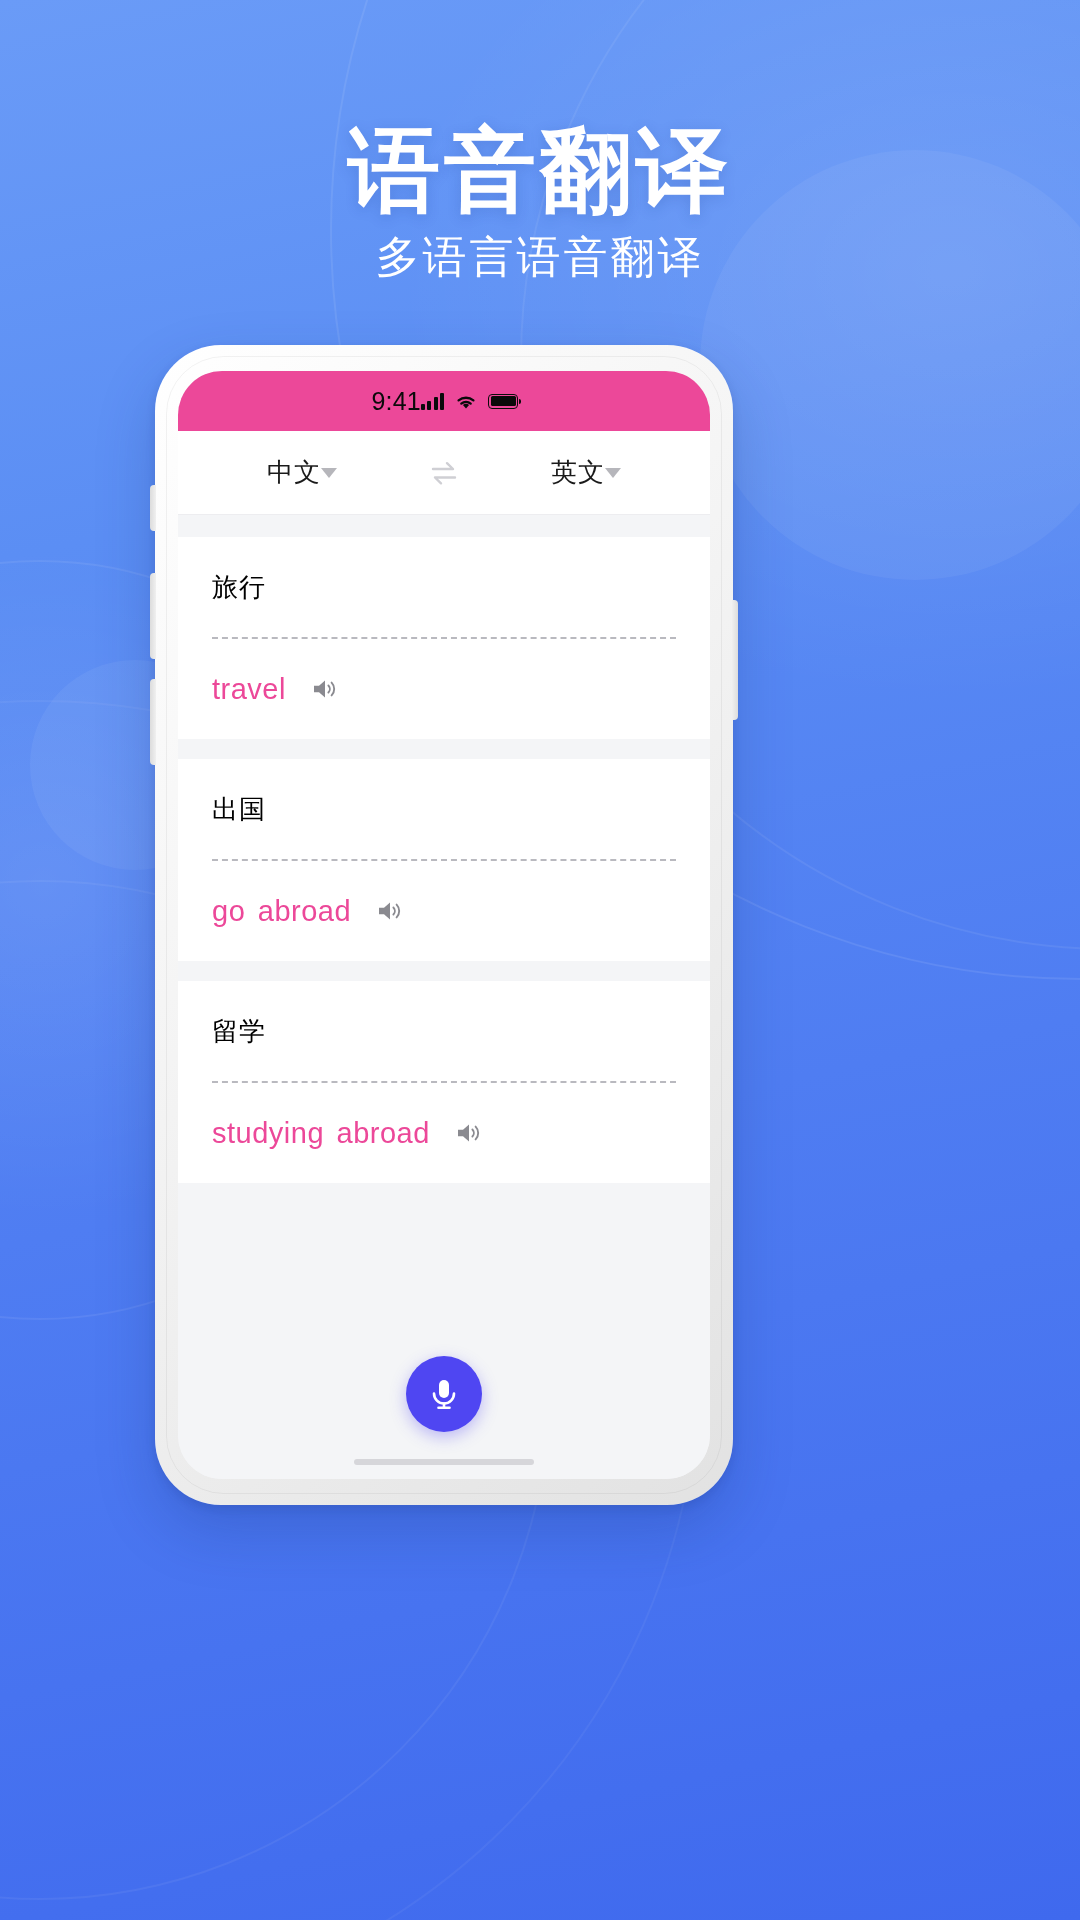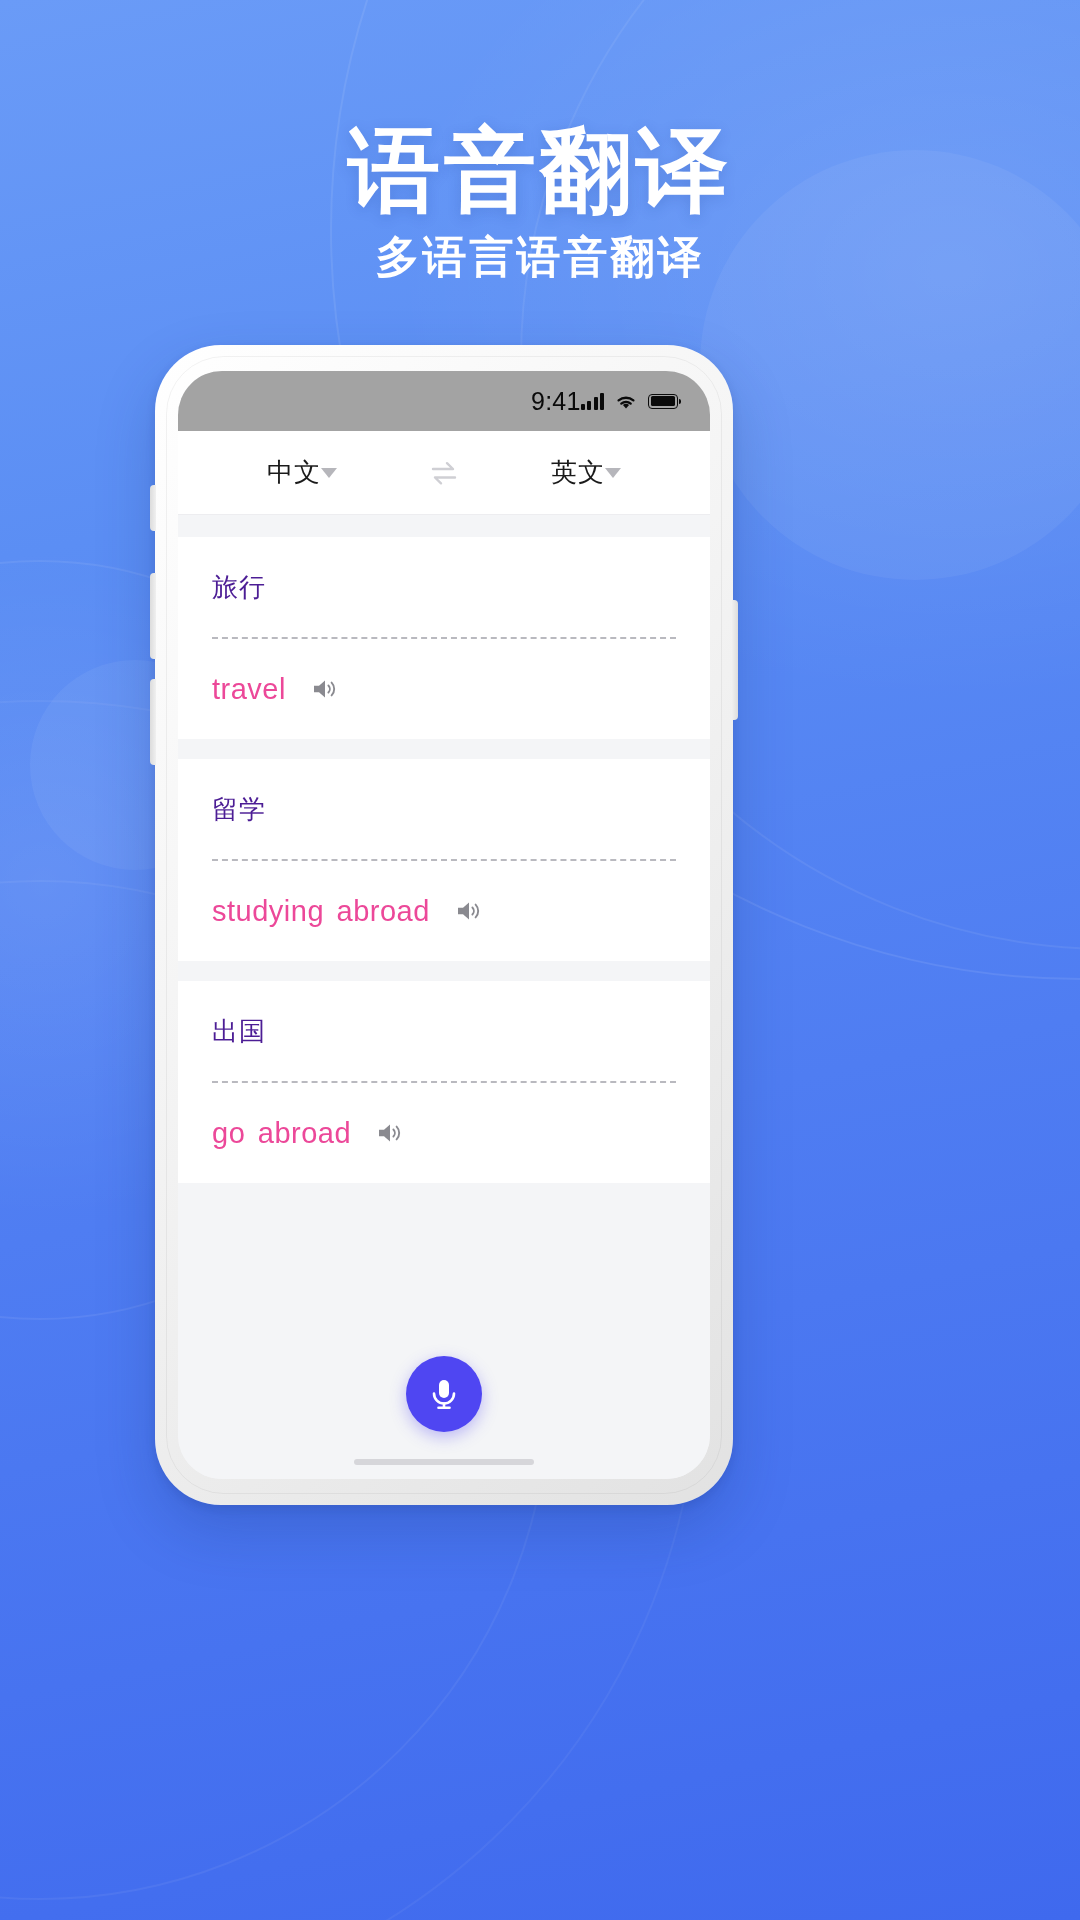--- a/index.html
+++ b/index.html
@@ -58,21 +58,21 @@
     text-shadow: 0 3px 14px rgba(20,50,140,0.18);
     margin-top: 32px;
   }
   .subhead {
     position: absolute;
     top: 228px;
     left: 0; right: 0;
     text-align: center;
     color: #ffffff;
     font-size: 44px;
-    font-weight: bold;
+    font-weight: normal;
     letter-spacing: 3px;
   }
 
   
   .phone {
     position: absolute;
     left: 155px;
     top: 345px;
     width: 578px;
     height: 1160px;
@@ -116,24 +116,24 @@
     background: #f4f5f7;
     border-radius: 44px;
     overflow: hidden;
     display: flex;
     flex-direction: column;
   }
 
   
   .statusbar {
     height: 60px;
-    background: #a3a3a3;
-    display: flex;
-    align-items: center;
-    justify-content: flex-end;
+    background: #ec4899;
+    display: flex;
+    align-items: center;
+    justify-content: center;
     padding: 0 32px 0 34px;
     flex: 0 0 auto;
   }
   .status-time {
     font-size: 25px;
     font-weight: normal;
     color: #0a0a0a;
     letter-spacing: 0.2px;
   }
   .status-icons {
@@ -220,21 +220,21 @@
   .card {
     background: #ffffff;
     margin-bottom: 20px;
     padding: 0 34px;
   }
   .card-src {
     height: 100px;
     display: flex;
     align-items: center;
     font-size: 26px;
-    color: #4c1d95;
+    color: #000000;
     letter-spacing: 1px;
   }
   .dashed {
     height: 0;
     border-top: 2px dashed #b9b9bf;
   }
   .card-dst {
     height: 100px;
     display: flex;
     align-items: center;
@@ -349,45 +349,45 @@
           <span class="dst-text">travel</span>
           <svg class="speaker" width="28" height="24" viewBox="0 0 28 24">
             <path d="M2 8.8 H7 L13 3.4 V20.6 L7 15.2 H2 Z" fill="#8a8a90"></path>
             <path d="M16.4 8.5 a5 5 0 0 1 0 7" stroke="#8a8a90" stroke-width="1.9" fill="none" stroke-linecap="round"></path>
             <path d="M19.6 5.6 a9.2 9.2 0 0 1 0 12.8" stroke="#8a8a90" stroke-width="1.9" fill="none" stroke-linecap="round"></path>
           </svg>
         </div>
       </div>
 
       <div class="card">
+        <div class="card-src">出国</div>
+        <div class="dashed"></div>
+        <div class="card-dst">
+          <span class="dst-text">go abroad</span>
+          <svg class="speaker" width="28" height="24" viewBox="0 0 28 24">
+            <path d="M2 8.8 H7 L13 3.4 V20.6 L7 15.2 H2 Z" fill="#8a8a90"></path>
+            <path d="M16.4 8.5 a5 5 0 0 1 0 7" stroke="#8a8a90" stroke-width="1.9" fill="none" stroke-linecap="round"></path>
+            <path d="M19.6 5.6 a9.2 9.2 0 0 1 0 12.8" stroke="#8a8a90" stroke-width="1.9" fill="none" stroke-linecap="round"></path>
+          </svg>
+        </div>
+      </div>
+
+      <div class="card">
         <div class="card-src">留学</div>
         <div class="dashed"></div>
         <div class="card-dst">
           <span class="dst-text">studying abroad</span>
           <svg class="speaker" width="28" height="24" viewBox="0 0 28 24">
             <path d="M2 8.8 H7 L13 3.4 V20.6 L7 15.2 H2 Z" fill="#8a8a90"></path>
             <path d="M16.4 8.5 a5 5 0 0 1 0 7" stroke="#8a8a90" stroke-width="1.9" fill="none" stroke-linecap="round"></path>
             <path d="M19.6 5.6 a9.2 9.2 0 0 1 0 12.8" stroke="#8a8a90" stroke-width="1.9" fill="none" stroke-linecap="round"></path>
           </svg>
         </div>
       </div>
 
-      <div class="card">
-        <div class="card-src">出国</div>
-        <div class="dashed"></div>
-        <div class="card-dst">
-          <span class="dst-text">go abroad</span>
-          <svg class="speaker" width="28" height="24" viewBox="0 0 28 24">
-            <path d="M2 8.8 H7 L13 3.4 V20.6 L7 15.2 H2 Z" fill="#8a8a90"></path>
-            <path d="M16.4 8.5 a5 5 0 0 1 0 7" stroke="#8a8a90" stroke-width="1.9" fill="none" stroke-linecap="round"></path>
-            <path d="M19.6 5.6 a9.2 9.2 0 0 1 0 12.8" stroke="#8a8a90" stroke-width="1.9" fill="none" stroke-linecap="round"></path>
-          </svg>
-        </div>
-      </div>
-
     </div>
 
     <div class="micbar">
       <div class="mic-btn">
         <svg width="34" height="38" viewBox="0 0 34 38">
           <rect x="12" y="5" width="10" height="18" rx="5" fill="#ffffff"></rect>
           <path d="M7 18.5 a10 10 0 0 0 20 0" stroke="#ffffff" stroke-width="2.6" fill="none" stroke-linecap="round"></path>
           <line x1="17" y1="28.5" x2="17" y2="32.6" stroke="#ffffff" stroke-width="2.6" stroke-linecap="round"></line>
           <line x1="11.5" y1="32.8" x2="22.5" y2="32.8" stroke="#ffffff" stroke-width="2.6" stroke-linecap="round"></line>
         </svg>

